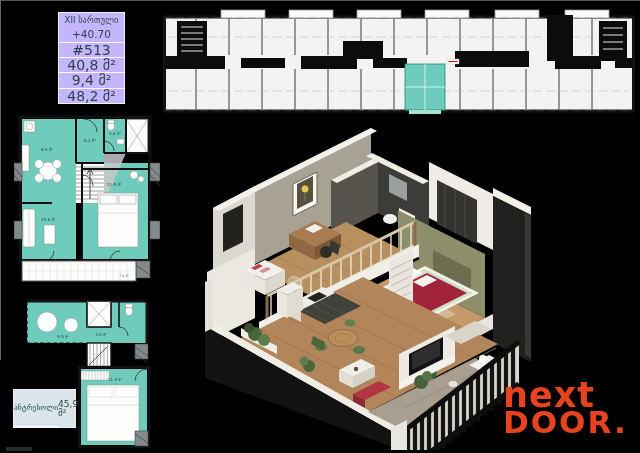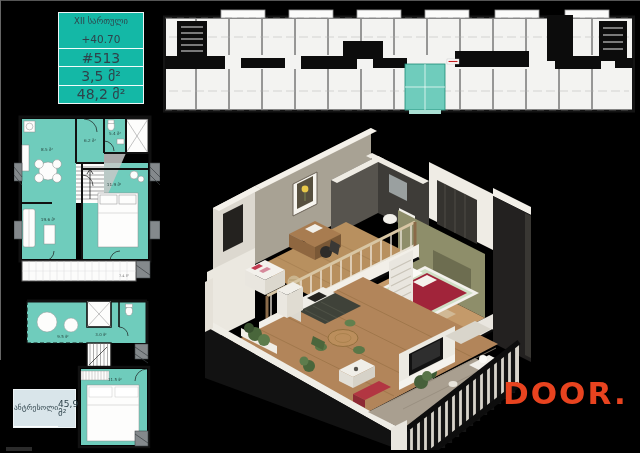--- a/index.html
+++ b/index.html
@@ -2,22 +2,22 @@
 <html><head>
 <meta charset="utf-8">
 <style>
   html,body{margin:0;padding:0;background:#000;}
   .sheet{position:relative;width:640px;height:453px;background:#000;overflow:hidden;
          font-family:"DejaVu Sans",sans-serif;}
   .hairline-top{position:absolute;left:0;top:0;width:640px;height:1px;background:#555;}
   .hairline-left{position:absolute;left:0;top:0;width:1px;height:360px;background:#666;}
 
   
-  .info-box{position:absolute;left:58px;top:12px;width:86px;height:92px;
-            background:#14b8a6;border:1px solid #eef4f6;box-sizing:border-box;
+  .info-box{position:absolute;left:58px;top:12px;width:67px;height:92px;
+            background:#c4b5fd;border:1px solid #eef4f6;box-sizing:border-box;
             display:flex;flex-direction:column;}
   .info-row{flex:1;display:flex;align-items:center;justify-content:center;
             font-size:14px;color:#2f434b;border-top:1px solid rgba(255,255,255,.95);
             line-height:1;}
   .info-row.first{border-top:none;font-size:8.5px;}
   .info-row.second{border-top:none;font-size:10.5px;}
 
   .caption-box{position:absolute;left:13px;top:389px;width:63px;height:39px;
                background:#d9e5ea;border:1px solid #eef4f6;box-sizing:border-box;
                display:flex;flex-direction:row;}
@@ -43,21 +43,22 @@
 <body>
 
 <div class="sheet">
   <div class="hairline-top"></div>
   <div class="hairline-left"></div>
 
   <div class="info-box">
     <div class="info-row first">XII სართული</div>
     <div class="info-row second">+40.70</div>
     <div class="info-row">#513</div>
-    <div class="info-row">3,5 მ²</div>
+    <div class="info-row">40,8 მ²</div>
+    <div class="info-row">9,4 მ²</div>
     <div class="info-row">48,2 მ²</div>
   </div>
 
   <svg class="plan-svg" style="left:163px;top:7px" width="472" height="108" viewBox="0 0 472 108">
     <g>
       <rect x="1.5" y="10" width="469" height="94" fill="#f3f3f1" stroke="#141414" stroke-width="3"></rect>
 
       <g fill="#fbfbfa" stroke="#9a9a9a" stroke-width="0.8">
         <rect x="58" y="3" width="44" height="8"></rect>
           <rect x="126" y="3" width="44" height="8"></rect>
@@ -403,17 +404,18 @@
         <polygon points="202,316 326,220 326,262 202,358" fill="#d8d4cb"></polygon>
         <path d="M208 313V359M215 308V354M222 302V348M229 297V343M236 291V337M243 286V332M250 280V326M257 275V321M264 269V315M271 264V310M278 258V304M285 253V299M292 247V293M299 242V288M306 236V282M313 231V277M320 225V271" stroke="#141414" stroke-width="4.2"></path>
         <path d="M202,316 326,220" stroke="#0d0d0d" stroke-width="5"></path>
         <path d="M202,358 326,262" stroke="#0d0d0d" stroke-width="6"></path>
       </g>
       <polygon points="198,306 214,298 214,330 198,338" fill="#e9e6df"></polygon>
     </g>
   </svg>
 
   <div class="logo">
+    <div class="l1">next</div>
     <div class="l2">DOOR.</div>
   </div>
 
   <div class="corner-smudge"></div>
 </div>
 
 </body></html>

